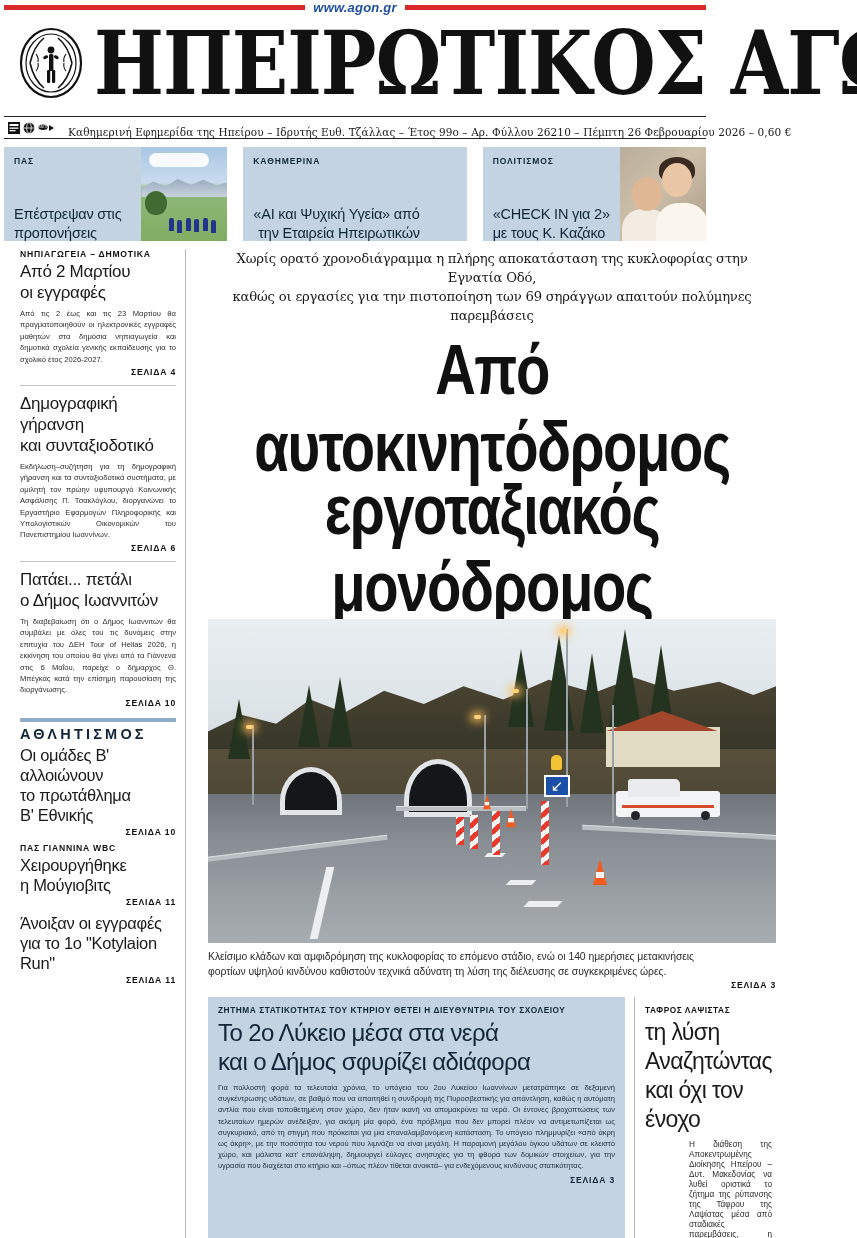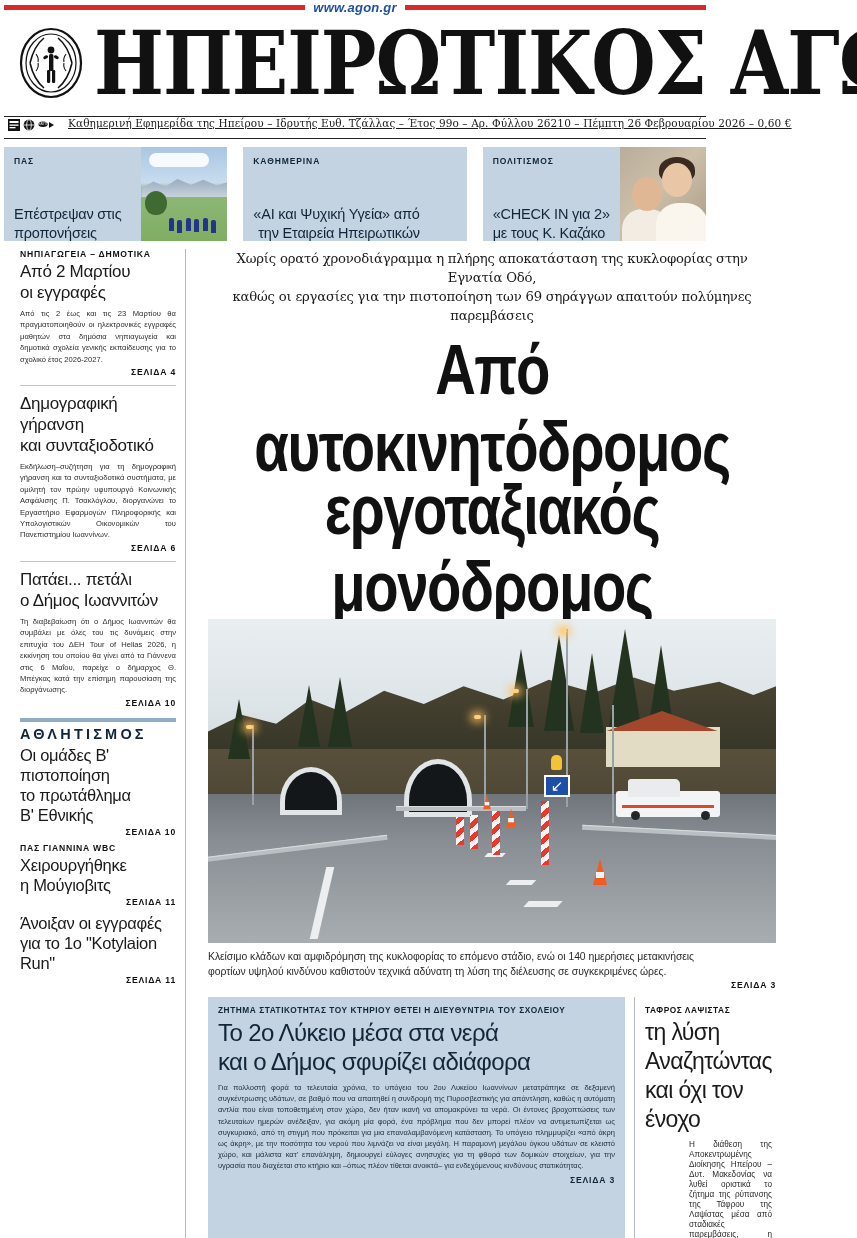--- a/index.html
+++ b/index.html
@@ -68,24 +68,23 @@
     white-space: nowrap;
     transform: scaleY(1.18);
     transform-origin: center;
     color: #111;
   }
 
   
   .infoline-wrap { border-top: 1.5px solid #222; border-bottom: 1.5px solid #222; margin: 6px 4px 0; }
   .infoline {
     display: flex;
-    align-items: flex-start;
+    align-items: flex-end;
     height: 21px;
     padding: 0 4px;
-    text-decoration: underline;
   }
   .info-icons { display: flex; align-items: center; gap: 3px; margin-right: 10px; }
   .info-icons .ico { display:block; }
   .infoline .txt {
     font-family: "DejaVu Serif", serif;
     font-size: 10.5px;
     letter-spacing: .1px;
     color: #1a1a1a;
     white-space: nowrap;
   }
@@ -526,21 +525,21 @@
         <div class="rail-body">Τη διαβεβαίωση ότι ο Δήμος Ιωαννιτών θα συμβάλει με όλες του τις δυνάμεις στην επιτυχία του ΔΕΗ Tour of Hellas 2026, η εκκίνηση του οποίου θα γίνει από τα Γιάννενα στις 6 Μαΐου, παρείχε ο δήμαρχος Θ. Μπέγκας κατά την επίσημη παρουσίαση της διοργάνωσης.</div>
         <div class="rail-page">ΣΕΛΙΔΑ 10</div>
       </div>
 
       <div class="rail-sport-bar"></div>
       <div class="rail-sport-title">ΑΘΛΗΤΙΣΜΟΣ</div>
 
       <div class="rail-block">
         <div class="rail-sport-head">
           <span>Οι ομάδες Β'</span>
-          <span>πιστοποίηση</span>
+          <span>αλλοιώνουν</span>
           <span>το πρωτάθλημα</span>
           <span>Β' Εθνικής</span>
         </div>
         <div class="rail-page">ΣΕΛΙΔΑ 10</div>
       </div>
 
       <div class="rail-block" style="margin-top:6px;">
         <div class="rail-kicker">ΠΑΣ ΓΙΑΝΝΙΝΑ WBC</div>
         <div class="rail-sport-head">
           <span>Χειρουργήθηκε</span>

